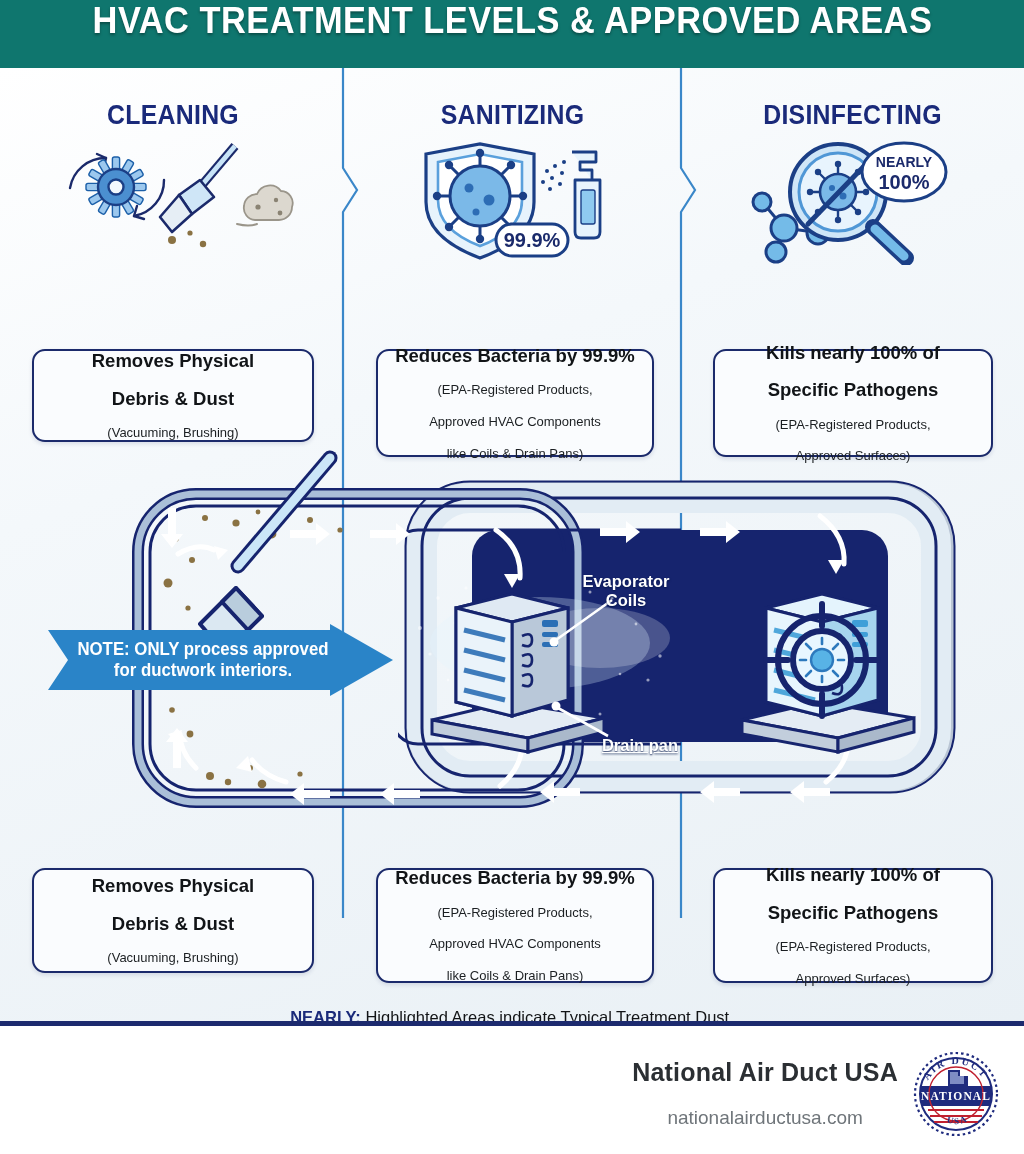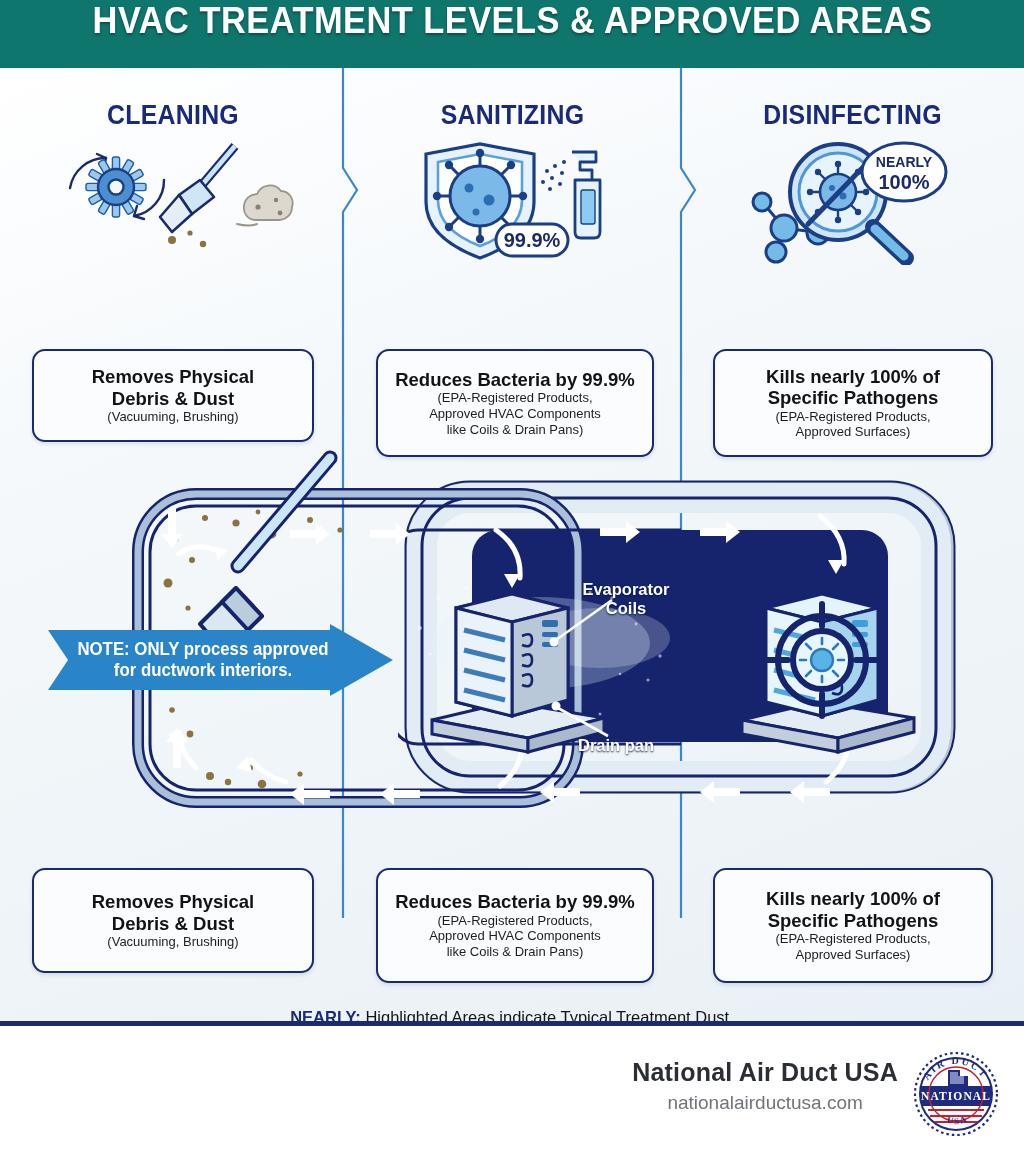--- a/index.html
+++ b/index.html
@@ -60,20 +60,21 @@
   .infobox{
     position:absolute;
     border:2px solid #1b2a6b;
     border-radius:13px;
     background:#fafcfe;
     box-shadow:0 2px 4px rgba(20,35,90,.13);
     display:flex;flex-direction:column;align-items:center;justify-content:center;
     text-align:center;
     padding:8px 10px;
     box-sizing:border-box;
+    gap:16px;
   }
   .ib-title{
     font-size:18.5px;font-weight:bold;color:#111417;line-height:1.16;
   }
   .ib-sub{
     font-size:13px;color:#1b1f22;line-height:1.2;font-weight:normal;
   }
 
   .box-top-1{left:32px;top:281px;width:282px;height:93px;}
   .box-top-2{left:376px;top:281px;width:278px;height:108px;}
@@ -95,39 +96,39 @@
     display:flex;flex-direction:column;align-items:center;justify-content:center;
     color:#ffffff;font-weight:bold;font-size:17.5px;line-height:1.22;text-align:center;
     transform:scaleX(.96);
   }
 
   
   .diag-label{
     position:absolute;color:#ffffff;font-weight:bold;font-size:16.5px;line-height:1.15;
     text-align:center;text-shadow:0 1px 2px rgba(0,20,70,.9);
   }
-  .lbl-evap{left:566px;top:504px;width:120px;margin-top:8px;}
-  .lbl-drain{left:578px;top:668px;width:100px;text-align:left;}
+  .lbl-evap{left:566px;top:504px;width:120px;}
+  .lbl-drain{left:578px;top:668px;width:100px;text-align:right;text-decoration:underline;}
 
   
   .legend{
     position:absolute;left:0;top:938px;width:1024px;
     text-align:center;font-size:16.5px;color:#121416;line-height:1.38;
   }
   .legend b.nav{color:#1a2a7a;font-weight:bold;}
   .legend b{font-weight:bold;color:#121416;}
 
   
   .rule{position:absolute;left:0;top:1021px;width:1024px;height:5px;background:#1c2a6e;}
   .footer{position:absolute;left:0;top:1026px;width:1024px;height:128px;background:#ffffff;}
   .brand{
     position:absolute;right:126px;top:32px;text-align:center;
   }
   .brand-name{font-size:25px;font-weight:bold;color:#2b2f33;letter-spacing:.2px;}
-  .brand-url{font-size:19px;color:#6f757a;margin-top:5px;}
+  .brand-url{font-size:19px;color:#6f757a;margin-top:20px;}
   .logo{position:absolute;right:22px;top:22px;width:92px;height:92px;}
 </style>
 </head>
 <body>
 
 <div id="root">
 
   <div class="header">
     <div class="header-title">HVAC TREATMENT LEVELS &amp; APPROVED AREAS</div>
   </div>

